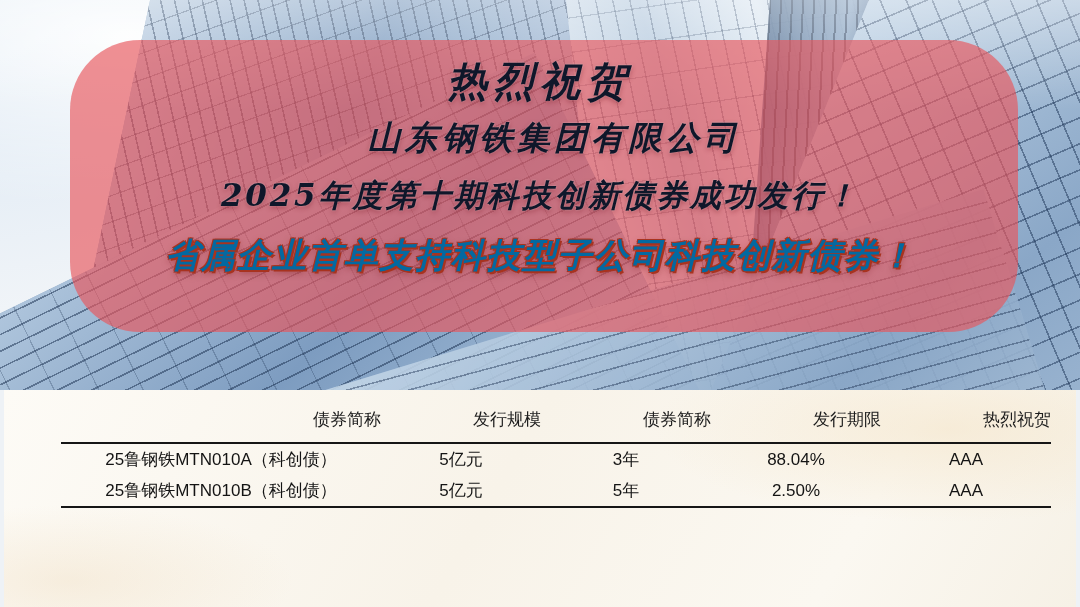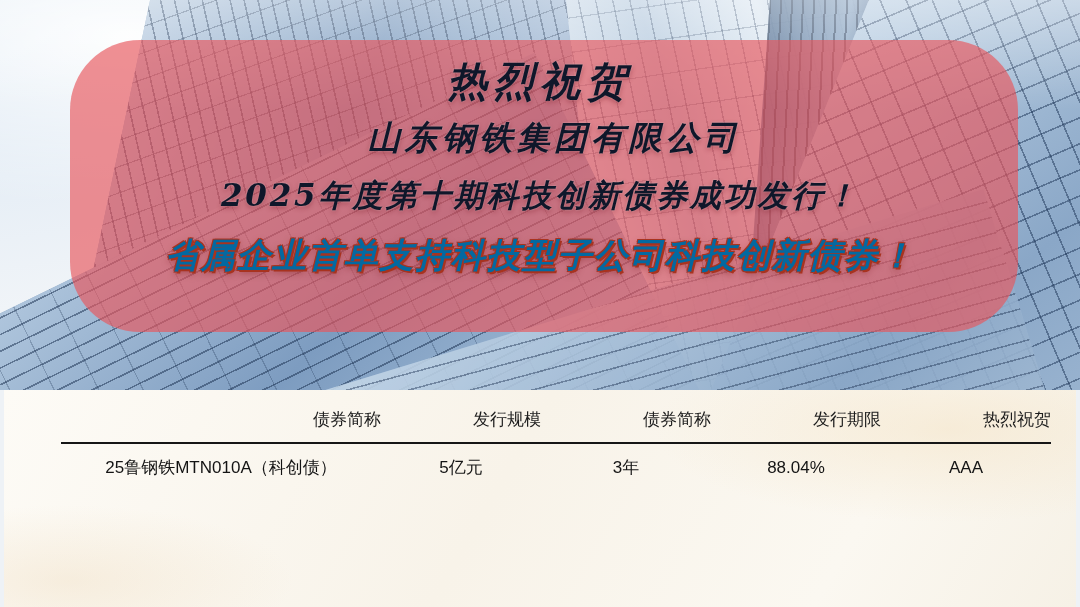--- a/index.html
+++ b/index.html
@@ -130,21 +130,21 @@
     position:absolute; left:57px; top:8px; width:990px;
     border-collapse:collapse; table-layout:fixed;
   }
   .tbl th{
     font-weight:400; font-size:17px; color:#1c1c1c;
     padding:10px 0 11px; text-align:right;
     border-bottom:2.5px solid #161616;
     font-family:"Liberation Sans","DejaVu Sans",sans-serif;
   }
   .tbl td{
-    font-size:17px; color:#141414; text-align:center; padding:12px 0;
+    font-size:17px; color:#141414; text-align:center; padding:4px 0;
     font-family:"Liberation Sans","DejaVu Sans",sans-serif;
   }
   .tbl tr.last td{ border-bottom:2.5px solid #161616; }
   .c1{ width:320px; } .c2{ width:160px; } .c3{ width:170px; }
   .c4{ width:170px; } .c5{ width:170px; }
 </style>
 </head>
 <body>
 
 <div id="poster">
@@ -189,18 +189,25 @@
         </tr>
       </thead>
       <tbody>
         <tr>
           <td>25鲁钢铁MTN010A（科创债）</td>
           <td>5亿元</td>
           <td>3年</td>
           <td>88.04%</td>
           <td>AAA</td>
         </tr>
+        <tr class="last">
+          <td>25鲁钢铁MTN010B（科创债）</td>
+          <td>5亿元</td>
+          <td>5年</td>
+          <td>2.50%</td>
+          <td>AAA</td>
+        </tr>
       </tbody>
     </table>
 
   </div>
 
 </div>
 
 </body></html>

